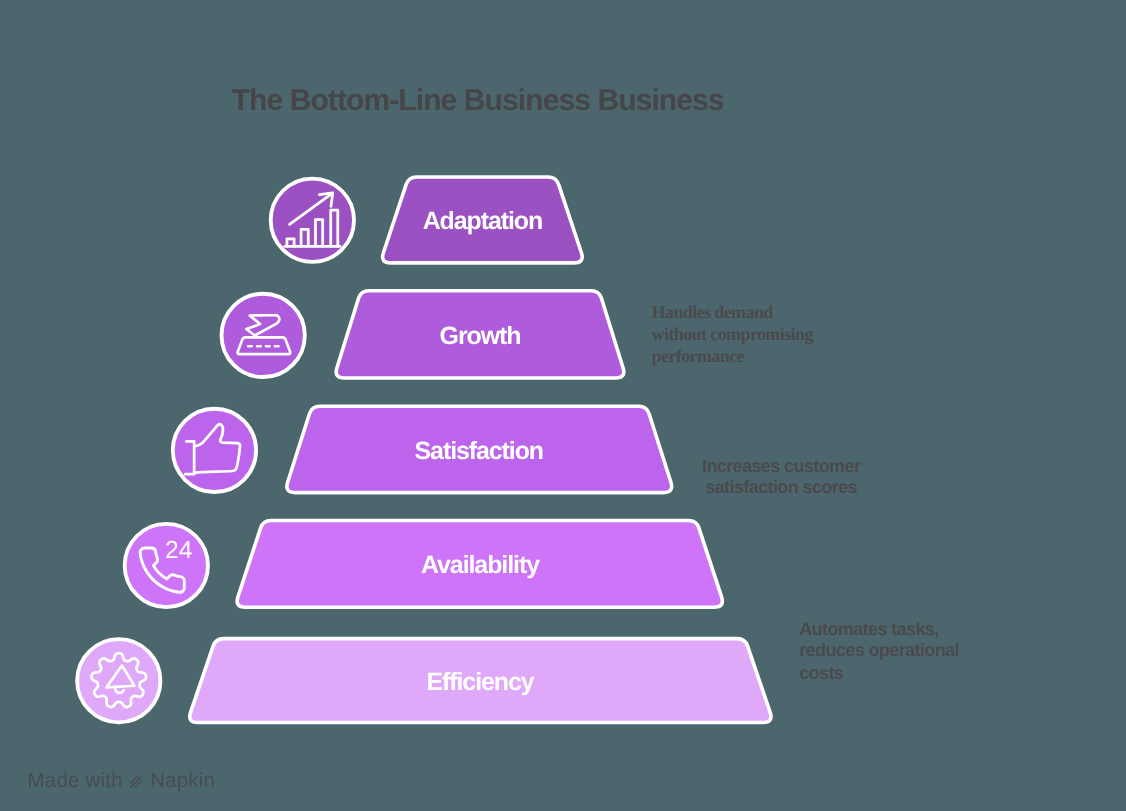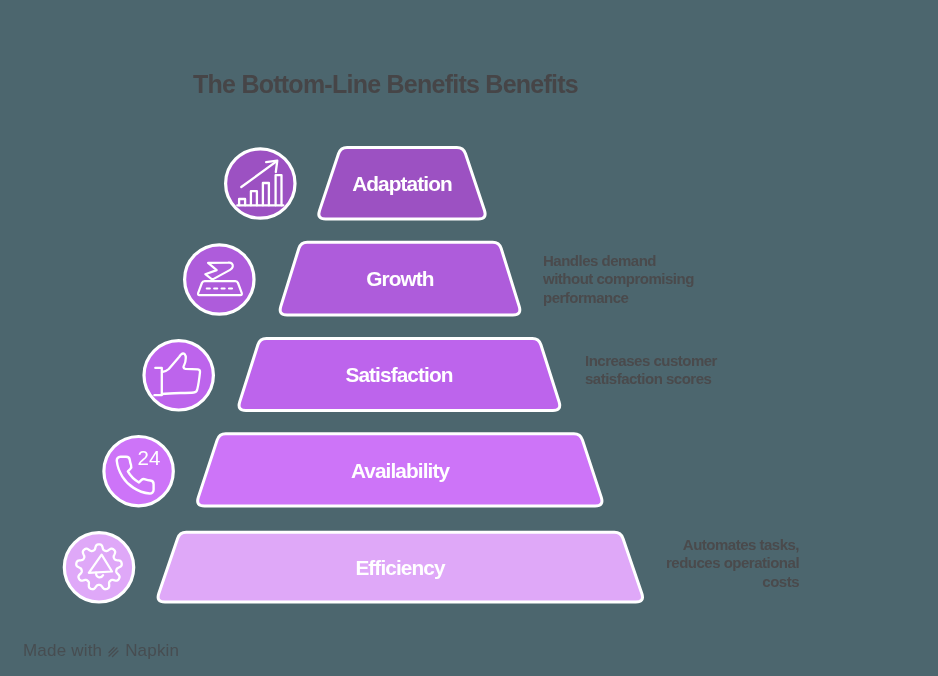--- a/index.html
+++ b/index.html
@@ -56,20 +56,20 @@
 <path d="M22 16.92v3a2 2 0 0 1-2.18 2 19.79 19.79 0 0 1-8.63-3.07 19.5 19.5 0 0 1-6-6A19.79 19.79 0 0 1 2.08 4.18 2 2 0 0 1 4.11 2h3a2 2 0 0 1 2 1.72 12.84 12.84 0 0 0 .7 2.81 2 2 0 0 1-.45 2.11L8.09 9.91a16 16 0 0 0 6 6l1.27-1.27a2 2 0 0 1 2.11-.45 12.84 12.84 0 0 0 2.81.7A2 2 0 0 1 22 16.92z" fill="none" stroke="#ffffff" stroke-width="1.3" stroke-linecap="round" stroke-linejoin="round"></path>
 </g>
 <text x="-1" y="-6.3" font-family="Liberation Sans, sans-serif" font-size="20.5" fill="#ffffff">24</text>
 </g>
       <g transform="translate(99,567.3)" fill="none" stroke="#ffffff" stroke-width="2.3" stroke-linecap="round" stroke-linejoin="round">
 <path d="M 20.30 0.00 L 19.39 0.44 L 18.65 0.84 L 18.15 1.22 L 17.83 1.60 L 17.62 1.99 L 17.49 2.37 L 17.39 2.75 L 17.32 3.14 L 17.26 3.53 L 17.24 3.93 L 17.26 4.35 L 17.36 4.79 L 17.60 5.28 L 18.03 5.86 L 18.67 6.53 L 19.39 7.28 L 20.01 8.03 L 20.39 8.72 L 20.54 9.33 L 20.53 9.89 L 20.41 10.40 L 20.23 10.89 L 20.00 11.35 L 19.74 11.79 L 19.44 12.21 L 19.09 12.60 L 18.68 12.94 L 18.17 13.20 L 17.50 13.33 L 16.65 13.28 L 15.66 13.08 L 14.67 12.82 L 13.83 12.64 L 13.18 12.60 L 12.67 12.67 L 12.27 12.83 L 11.91 13.03 L 11.59 13.26 L 11.28 13.51 L 10.98 13.77 L 10.71 14.06 L 10.45 14.38 L 10.24 14.78 L 10.09 15.29 L 10.05 15.99 L 10.09 16.89 L 10.17 17.93 L 10.18 18.91 L 10.04 19.71 L 9.77 20.30 L 9.42 20.73 L 9.00 21.06 L 8.55 21.32 L 8.08 21.53 L 7.59 21.71 L 7.10 21.84 L 6.58 21.92 L 6.05 21.93 L 5.50 21.81 L 4.91 21.51 L 4.29 20.96 L 3.66 20.18 L 3.06 19.34 L 2.52 18.64 L 2.05 18.16 L 1.61 17.88 L 1.19 17.72 L 0.79 17.65 L 0.40 17.61 L 0.00 17.60 L -0.40 17.61 L -0.79 17.65 L -1.19 17.72 L -1.61 17.88 L -2.05 18.16 L -2.52 18.64 L -3.06 19.34 L -3.66 20.18 L -4.29 20.95 L -4.91 21.51 L -5.50 21.81 L -6.05 21.93 L -6.58 21.92 L -7.10 21.84 L -7.59 21.71 L -8.08 21.53 L -8.55 21.32 L -9.00 21.06 L -9.42 20.73 L -9.77 20.30 L -10.04 19.71 L -10.18 18.91 L -10.17 17.93 L -10.09 16.90 L -10.05 15.99 L -10.09 15.29 L -10.24 14.78 L -10.45 14.38 L -10.71 14.06 L -10.98 13.77 L -11.28 13.51 L -11.59 13.26 L -11.91 13.03 L -12.27 12.83 L -12.67 12.67 L -13.18 12.60 L -13.83 12.64 L -14.67 12.82 L -15.66 13.08 L -16.65 13.28 L -17.50 13.33 L -18.17 13.20 L -18.68 12.94 L -19.09 12.60 L -19.44 12.21 L -19.74 11.79 L -20.00 11.35 L -20.23 10.89 L -20.41 10.40 L -20.53 9.89 L -20.54 9.33 L -20.39 8.72 L -20.01 8.03 L -19.40 7.28 L -18.67 6.53 L -18.03 5.86 L -17.60 5.28 L -17.36 4.79 L -17.26 4.35 L -17.24 3.93 L -17.26 3.53 L -17.32 3.14 L -17.39 2.75 L -17.49 2.37 L -17.62 1.99 L -17.83 1.60 L -18.14 1.22 L -18.65 0.84 L -19.38 0.44 L -20.30 0.00 L -21.20 -0.48 L -21.91 -0.98 L -22.36 -1.51 L -22.61 -2.03 L -22.72 -2.56 L -22.74 -3.08 L -22.71 -3.60 L -22.63 -4.11 L -22.51 -4.61 L -22.34 -5.10 L -22.11 -5.57 L -21.78 -6.01 L -21.29 -6.39 L -20.58 -6.69 L -19.65 -6.88 L -18.62 -6.99 L -17.67 -7.09 L -16.94 -7.24 L -16.42 -7.46 L -16.05 -7.73 L -15.76 -8.03 L -15.52 -8.35 L -15.31 -8.69 L -15.11 -9.03 L -14.94 -9.39 L -14.79 -9.76 L -14.69 -10.18 L -14.68 -10.67 L -14.80 -11.27 L -15.09 -12.03 L -15.50 -12.94 L -15.90 -13.89 L -16.14 -14.75 L -16.17 -15.46 L -16.03 -16.03 L -15.79 -16.52 L -15.48 -16.93 L -15.12 -17.31 L -14.74 -17.66 L -14.33 -17.97 L -13.89 -18.24 L -13.41 -18.46 L -12.88 -18.60 L -12.27 -18.59 L -11.56 -18.39 L -10.73 -17.96 L -9.86 -17.38 L -9.06 -16.84 L -8.39 -16.47 L -7.84 -16.28 L -7.38 -16.24 L -6.96 -16.28 L -6.56 -16.36 L -6.19 -16.48 L -5.81 -16.62 L -5.45 -16.77 L -5.09 -16.96 L -4.75 -17.21 L -4.42 -17.56 L -4.13 -18.07 L -3.85 -18.82 L -3.59 -19.77 L -3.29 -20.76 L -2.93 -21.59 L -2.50 -22.19 L -2.03 -22.56 L -1.54 -22.78 L -1.03 -22.91 L -0.52 -22.98 L -0.00 -23.00 L 0.52 -22.98 L 1.03 -22.91 L 1.54 -22.78 L 2.03 -22.56 L 2.50 -22.19 L 2.93 -21.60 L 3.29 -20.76 L 3.59 -19.77 L 3.85 -18.82 L 4.13 -18.08 L 4.42 -17.56 L 4.75 -17.21 L 5.09 -16.96 L 5.45 -16.77 L 5.81 -16.62 L 6.19 -16.48 L 6.56 -16.36 L 6.96 -16.28 L 7.37 -16.24 L 7.84 -16.28 L 8.39 -16.47 L 9.06 -16.84 L 9.86 -17.38 L 10.73 -17.96 L 11.55 -18.39 L 12.27 -18.59 L 12.88 -18.60 L 13.41 -18.46 L 13.89 -18.24 L 14.33 -17.97 L 14.74 -17.66 L 15.12 -17.31 L 15.48 -16.94 L 15.79 -16.52 L 16.04 -16.04 L 16.17 -15.46 L 16.14 -14.75 L 15.90 -13.89 L 15.50 -12.94 L 15.09 -12.03 L 14.80 -11.27 L 14.68 -10.67 L 14.69 -10.18 L 14.79 -9.76 L 14.94 -9.39 L 15.11 -9.03 L 15.31 -8.69 L 15.52 -8.35 L 15.76 -8.03 L 16.05 -7.73 L 16.42 -7.46 L 16.94 -7.24 L 17.67 -7.09 L 18.61 -6.99 L 19.65 -6.88 L 20.58 -6.69 L 21.29 -6.39 L 21.78 -6.01 L 22.11 -5.57 L 22.34 -5.10 L 22.51 -4.61 L 22.63 -4.11 L 22.71 -3.60 L 22.74 -3.08 L 22.72 -2.56 L 22.61 -2.04 L 22.36 -1.51 L 21.91 -0.98 L 21.21 -0.48 Z" stroke-width="2.3"></path>
 <path d="M 2.6 -12.7 L 13.0 4.2 L -10.2 5.5 Z" stroke-width="2.2"></path>
 <path d="M -2.9 5.2 C -3.6 10.4 1.8 11.8 4.1 7.8" stroke-width="2.2"></path>
 </g>
 </svg>
-<div class="title">The Bottom-Line Benefits Benefits</div>
-<div class="desc" style="left:543px; top:252px;">Handles demand<br>without compromising<br>performance</div>
-<div class="desc" style="left:585px; top:352px;">Increases customer<br>satisfaction scores</div>
-<div class="desc" style="left:666px; top:536px;text-align:right;">Automates tasks,<br>reduces operational<br>costs</div>
+<div class="title">The Bottom-Line Business Business</div>
+<div class="desc" style="left:543px; top:252px;font-family:Liberation Serif, serif;">Handles demand<br>without compromising<br>performance</div>
+<div class="desc" style="left:585px; top:380px;text-align:center;">Increases customer<br>satisfaction scores</div>
+<div class="desc" style="left:666px; top:516px;">Automates tasks,<br>reduces operational<br>costs</div>
 <div class="footer">Made with <svg width="13" height="12" viewBox="0 0 13 12" style="vertical-align:-2px">
         <path d="M2 10 L10 2 M2 6.5 L7 1.5 M5.5 10.5 L11 5" stroke="#474d51" stroke-width="1.3" fill="none" stroke-linecap="round"></path>
       </svg> Napkin</div>
 </div>
 
 </body></html>

